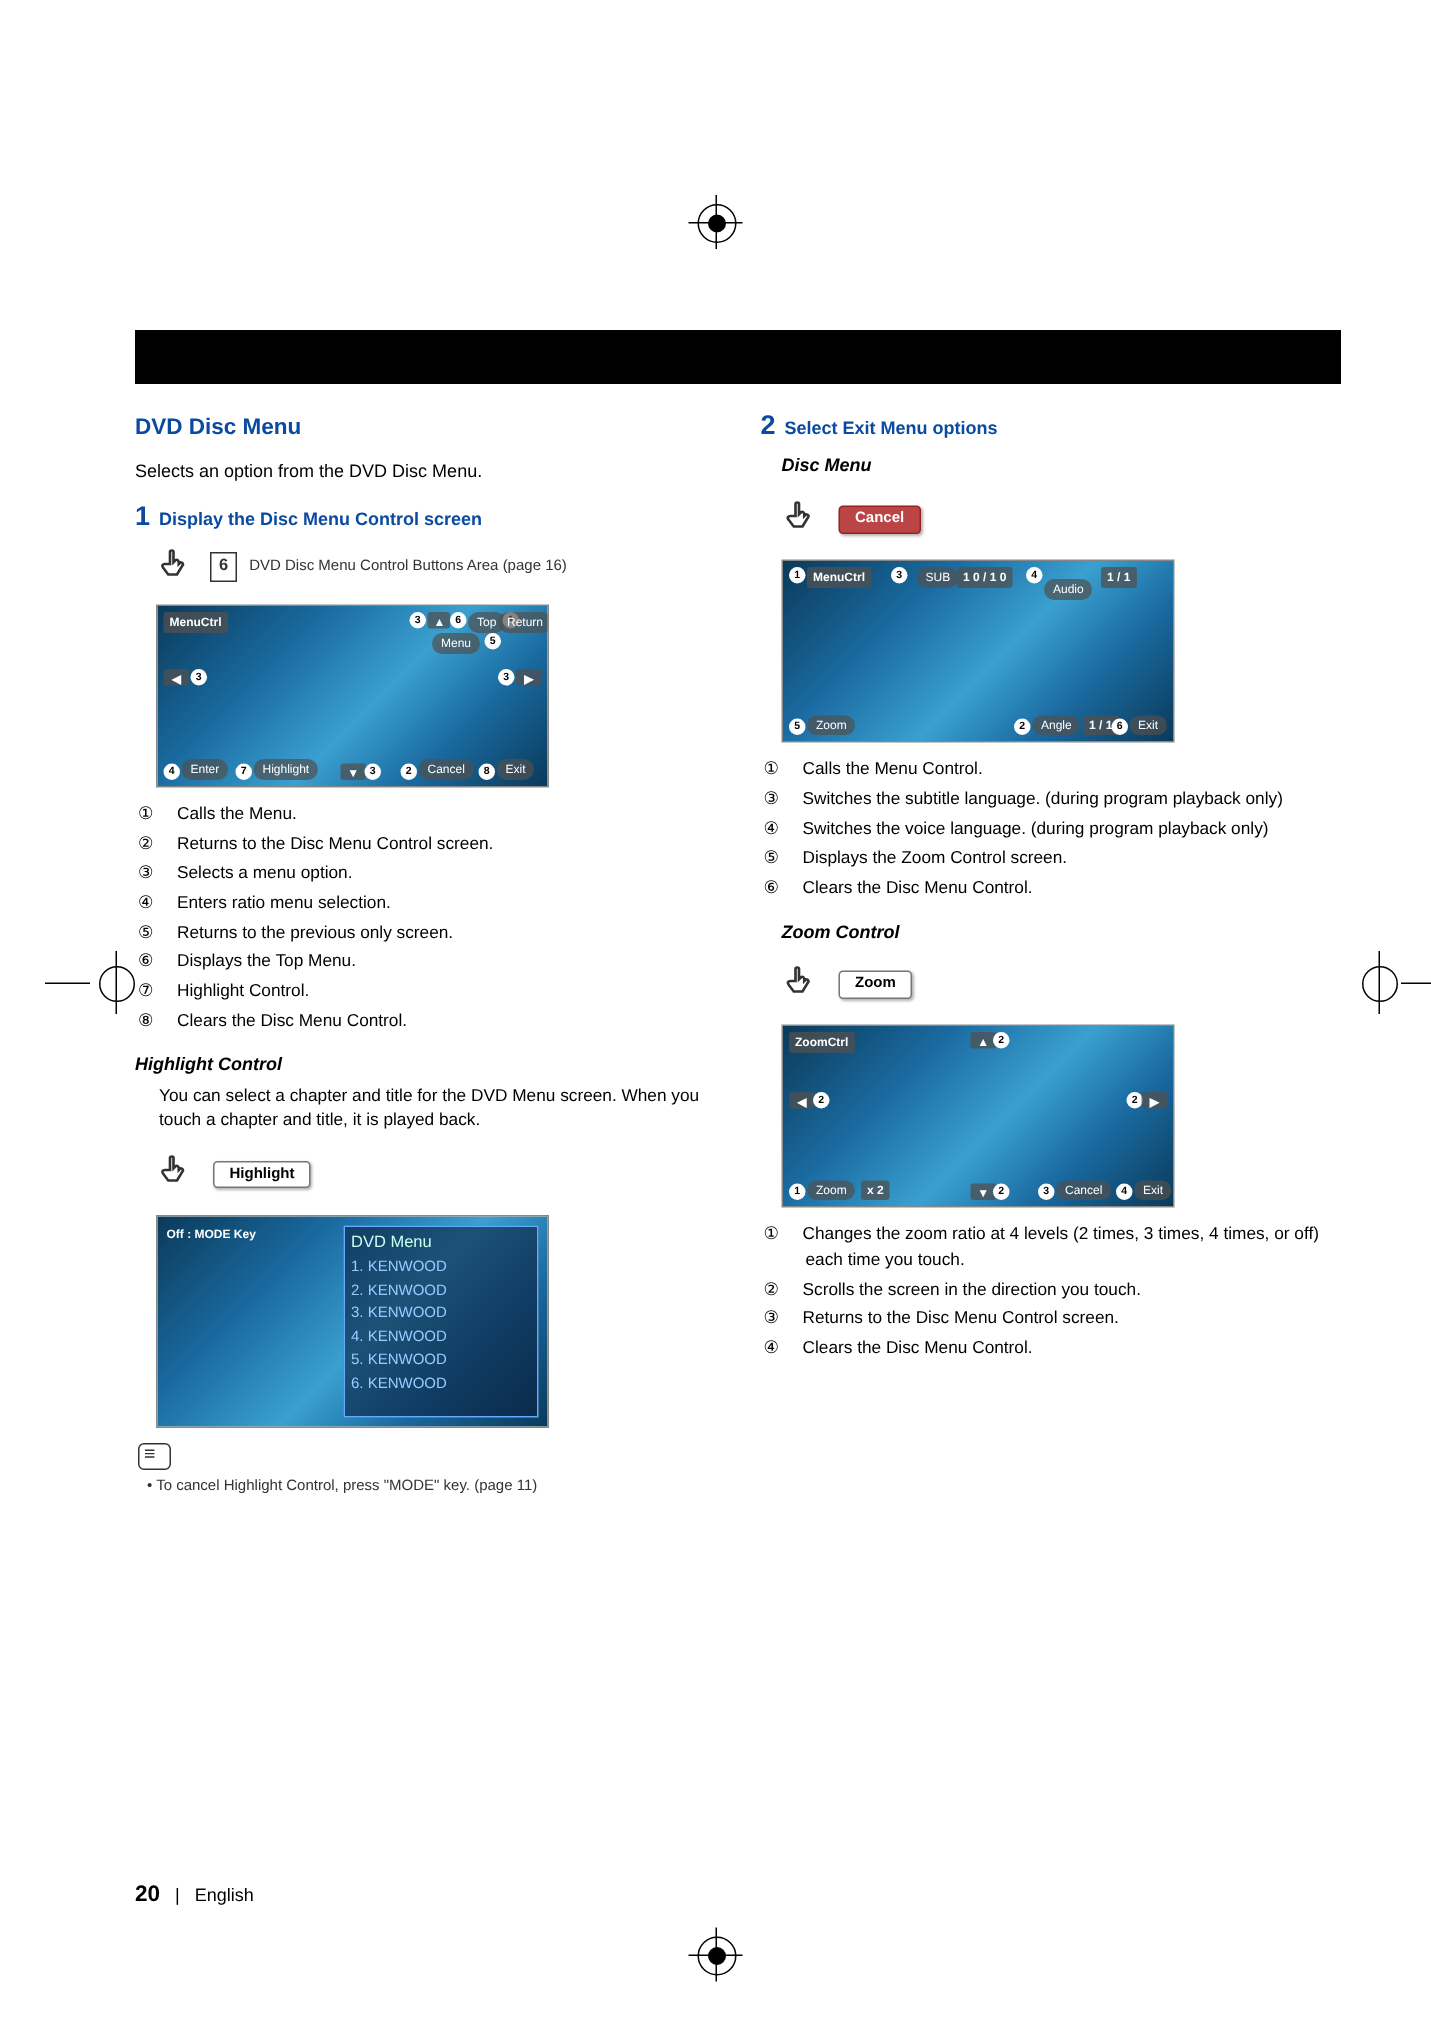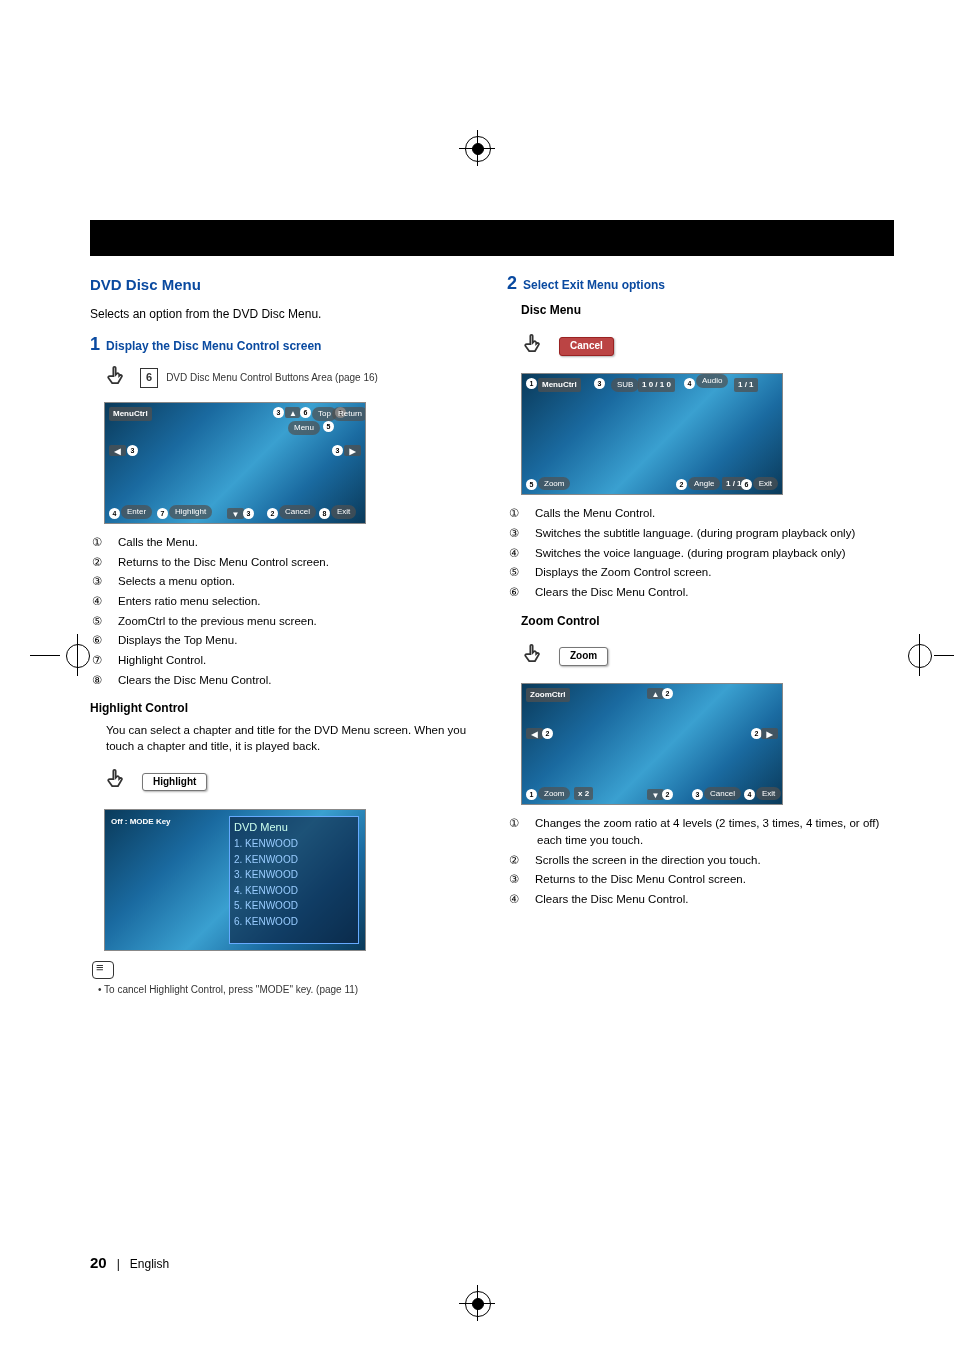--- a/index.html
+++ b/index.html
@@ -130,20 +130,21 @@
     padding-left: 14px;
   }
   .cnum {
     display: inline-block;
     width: 12px;
   }
   .sub-heading {
     font-weight: bold;
     font-size: 12px;
     margin: 8px 0 4px 0;
+    font-style: italic;
   }
   .body-indent {
     margin-left: 16px;
     font-size: 11.5px;
     margin-bottom: 4px;
   }
   .pill-btn {
     display: inline-block;
     background: #fff;
     border: 1px solid #777;
@@ -299,21 +300,21 @@
         <span class="circ-label" style="left:174px;bottom:4px;">Cancel</span>
         <span class="callout" style="left:214px;bottom:4px;">8</span>
         <span class="circ-label" style="left:226px;bottom:4px;">Exit</span>
       </div>
 
       <ul class="list">
         <li><span class="cnum">①</span><span>Calls the Menu.</span></li>
         <li><span class="cnum">②</span><span>Returns to the Disc Menu Control screen.</span></li>
         <li><span class="cnum">③</span><span>Selects a menu option.</span></li>
         <li><span class="cnum">④</span><span>Enters ratio menu selection.</span></li>
-        <li><span class="cnum">⑤</span><span>ZoomCtrl to the previous menu screen.</span></li>
+        <li><span class="cnum">⑤</span><span>Returns to the previous only screen.</span></li>
         <li><span class="cnum">⑥</span><span>Displays the Top Menu.</span></li>
         <li><span class="cnum">⑦</span><span>Highlight Control.</span></li>
         <li><span class="cnum">⑧</span><span>Clears the Disc Menu Control.</span></li>
       </ul>
 
       <div class="sub-heading">Highlight Control</div>
       <div class="body-indent">You can select a chapter and title for the DVD Menu screen. When you touch a chapter and title, it is played back.</div>
 
       <div class="pill-row">
         <span class="hand-icon">
@@ -358,21 +359,21 @@
         <span class="pill-btn" style="background:#b44;color:#fff;border-color:#922;">Cancel</span>
       </div>
 
       <div class="screenshot">
         <span class="callout" style="left:4px;top:4px;">1</span>
         <span class="ss-label" style="left:16px;top:4px;">MenuCtrl</span>
         <span class="callout" style="left:72px;top:4px;">3</span>
         <span class="circ-label" style="left:89px;top:4px;">SUB</span>
         <span class="ss-label" style="left:116px;top:4px;">1 0 / 1 0</span>
         <span class="callout" style="left:162px;top:4px;">4</span>
-        <span class="circ-label" style="left:174px;top:0;">Audio</span>
+        <span class="circ-label" style="left:174px;top:12px;">Audio</span>
         <span class="ss-label" style="left:212px;top:4px;">1 / 1</span>
 
         <span class="callout" style="left:4px;bottom:4px;">5</span>
         <span class="circ-label" style="left:16px;bottom:4px;">Zoom</span>
         <span class="callout" style="left:154px;bottom:4px;">2</span>
         <span class="circ-label" style="left:166px;bottom:4px;">Angle</span>
         <span class="ss-label" style="left:200px;bottom:4px;">1 / 1</span>
         <span class="callout" style="right:30px;bottom:4px;">6</span>
         <span class="circ-label" style="right:4px;bottom:4px;">Exit</span>
       </div>

